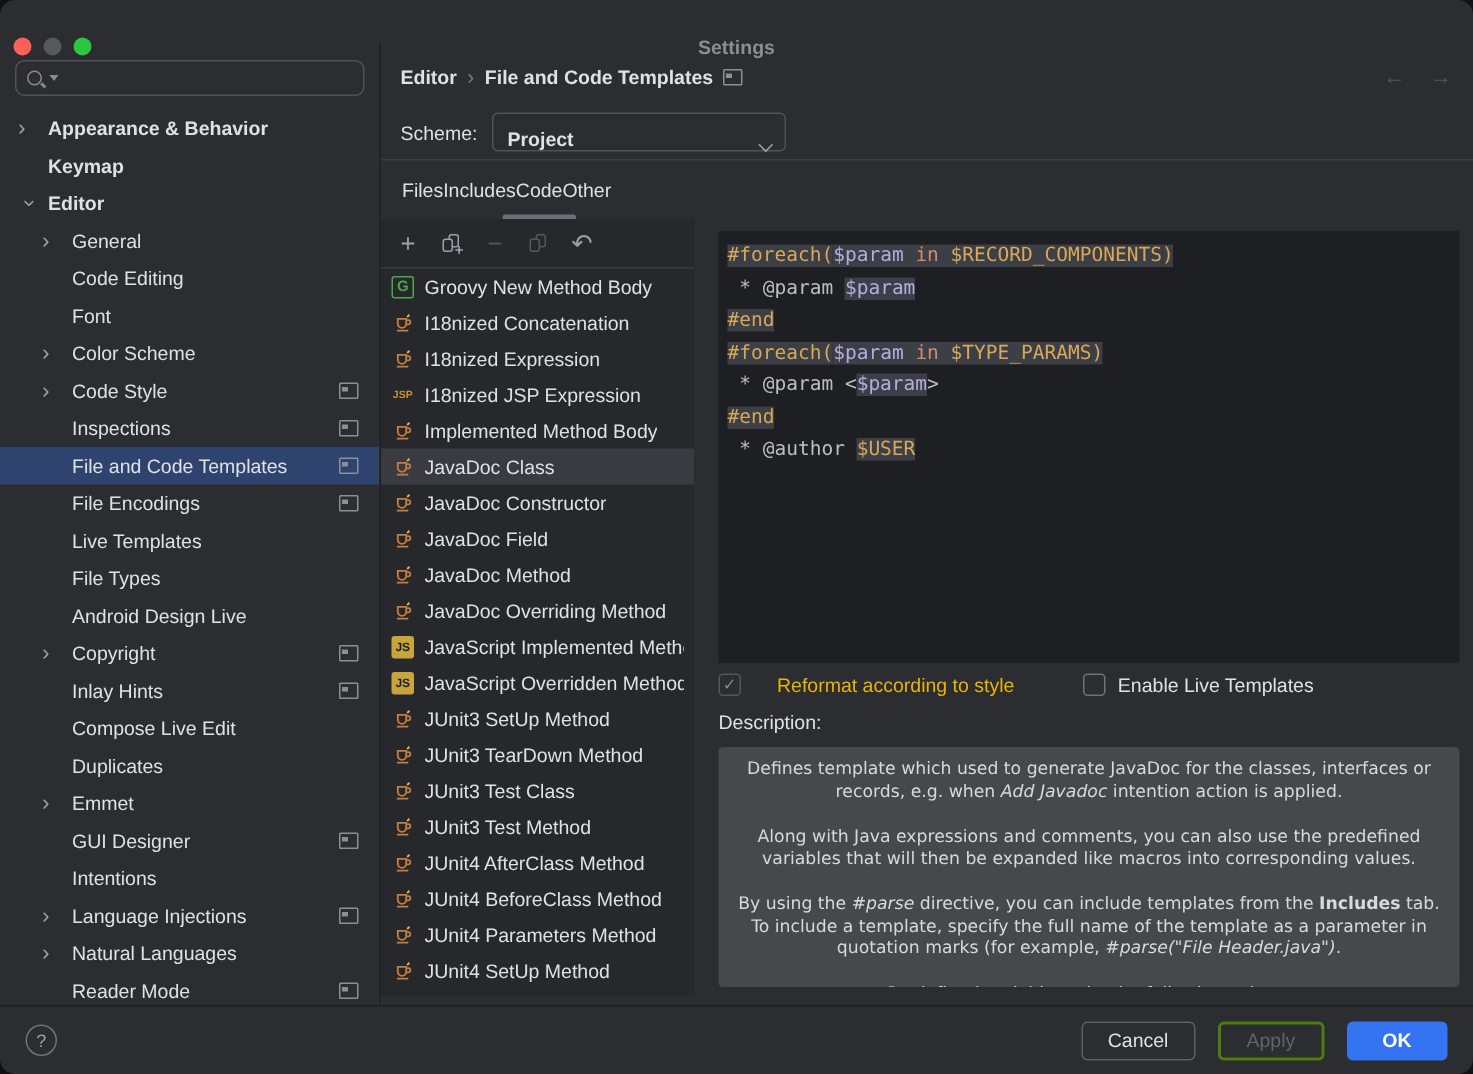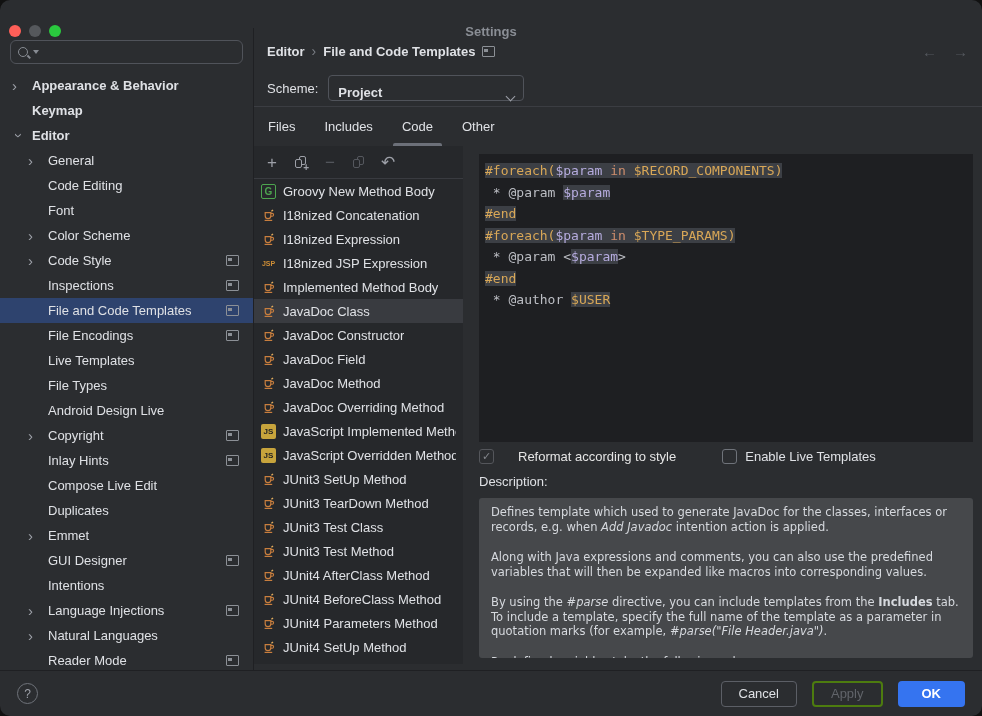--- a/index.html
+++ b/index.html
@@ -30,21 +30,21 @@
   
   .content{position:absolute;left:254px;top:28px;right:0;bottom:46px;display:flex;flex-direction:column;}
   .bc-row{padding:13px 14px 0 13px;height:20px;display:flex;align-items:center;gap:7px;font-weight:bold;flex:none;}
   .crumb-sep{color:#7A7E85;font-weight:normal;font-size:14px;}
   .bc-row .screen-icon{margin-right:0;}
   .nav-arrows{margin-left:auto;display:flex;gap:16px;color:#55585E;font-size:15px;font-weight:normal;}
   .scheme-row{margin:14px 0 0 13px;height:26px;display:flex;align-items:center;gap:10px;flex:none;}
   .select{width:176px;height:24px;border:1px solid #50535A;border-radius:4px;display:flex;align-items:flex-end;padding:0 9px;font-weight:bold;background:#2B2D30;}
   .sel-chev{width:6px;height:6px;border-right:1.5px solid #9DA0A8;border-bottom:1.5px solid #9DA0A8;transform:rotate(45deg);margin-left:auto;margin-top:-3px;}
   .hr{height:1px;background:#3B3D42;margin-top:5px;flex:none;}
-  .tabs{display:flex;gap:29px;padding-left:14px;height:39px;align-items:center;flex:none;}
+  .tabs{display:flex;padding-left:14px;height:39px;align-items:center;flex:none;}
   .tab{position:relative;height:100%;display:flex;align-items:center;cursor:default;}
   .tab.active::after{content:"";position:absolute;left:-9px;right:-9px;bottom:0;height:3px;background:#6C7079;border-radius:2px 2px 0 0;}
   
   .split{flex:1;display:flex;min-height:0;}
   .list-panel{width:209px;flex:none;background:#26282B;display:flex;flex-direction:column;margin-bottom:6px;overflow:hidden;}
   .list-toolbar{height:32px;flex:none;display:flex;align-items:center;gap:13px;padding:0 10px;border-bottom:1px solid #393B40;color:#9DA0A8;}
   .tbi{display:inline-flex;align-items:center;justify-content:center;width:16px;color:#9DA0A8;}
   .tbi.glyph{font-size:17px;line-height:1;}
   .tbi.dis{color:#55585E;}
   .ic-copy{position:relative;width:12px;height:13px;display:inline-block;}
@@ -63,26 +63,26 @@
   
   .right-col{flex:1;margin:8px 9px 0 4px;display:flex;flex-direction:column;min-width:0;padding-left:12px;}
   .code-editor{height:276px;flex:none;background:var(--ed-bg,#1E1F22);padding:6px 6px;font-family:"DejaVu Sans Mono",monospace;
     font-size:13px;line-height:21.5px;white-space:pre;overflow:hidden;}
   .code-line span.hl{background:var(--hl,#3C3F45);}
   .c-d{color:var(--c-d,#D8A757);} .c-v{color:var(--c-v,#B6ACDF);} .c-k{color:var(--c-k,#CF8E6D);} .c-p{color:var(--c-p,#BCBEC4);}
   .options-row{height:28px;flex:none;display:flex;align-items:center;gap:46px;}
   .opt{display:flex;align-items:center;gap:8px;}
   .checkbox{width:15px;height:15px;box-sizing:border-box;border:1px solid #6F737A;border-radius:3px;display:flex;align-items:center;justify-content:center;font-size:11px;color:#9DA0A8;background:transparent;}
   .checkbox.checked::after{content:"✓";}
-  .opt.disabled{color:#e5e5e5;gap:24px;}
+  .opt.disabled{color:#eab308;gap:24px;}
   .opt.disabled .checkbox{border-color:#54565B;color:#84878D;}
   .desc-label{height:22px;flex:none;display:flex;align-items:center;}
   .desc-panel{flex:1;margin:6px 0 12px 0;background:#46484B;border-radius:3px;padding:7px 12px;overflow:hidden;
     font-family:"DejaVu Sans",sans-serif;font-size:11.5px;line-height:14.5px;color:#D6D9DE;}
-  .desc-panel p{margin:0 0 16px 0;}
+  .desc-panel p{margin:0 0 16px 0;text-align:center;}
   .desc-panel .it{font-style:italic;} .desc-panel .bd{font-weight:bold;}
   
   .footer{position:absolute;left:0;right:0;bottom:0;height:46px;border-top:1px solid #1F2023;display:flex;align-items:center;padding:0 17px;box-sizing:border-box;}
   .help-btn{width:21px;height:21px;border:1.5px solid #6F737A;border-radius:50%;display:flex;align-items:center;justify-content:center;color:#9DA0A8;font-size:12px;box-sizing:border-box;}
   .btns{margin-left:auto;display:flex;gap:15px;}
   .btn{height:26px;padding:0 17px;border-radius:4px;font-size:13px;font-family:"Liberation Sans",sans-serif;display:flex;align-items:center;box-sizing:border-box;}
   .btn-cancel{border:1px solid #5C5F66;background:transparent;color:#DFE1E5;}
   .btn-apply{border:2px solid #4d7c0f;background:transparent;color:#61646A;}
   .btn-ok{border:none;background:var(--accent,#3574F0);color:#FFFFFF;font-weight:bold;padding:0 24px;}
 </style>

